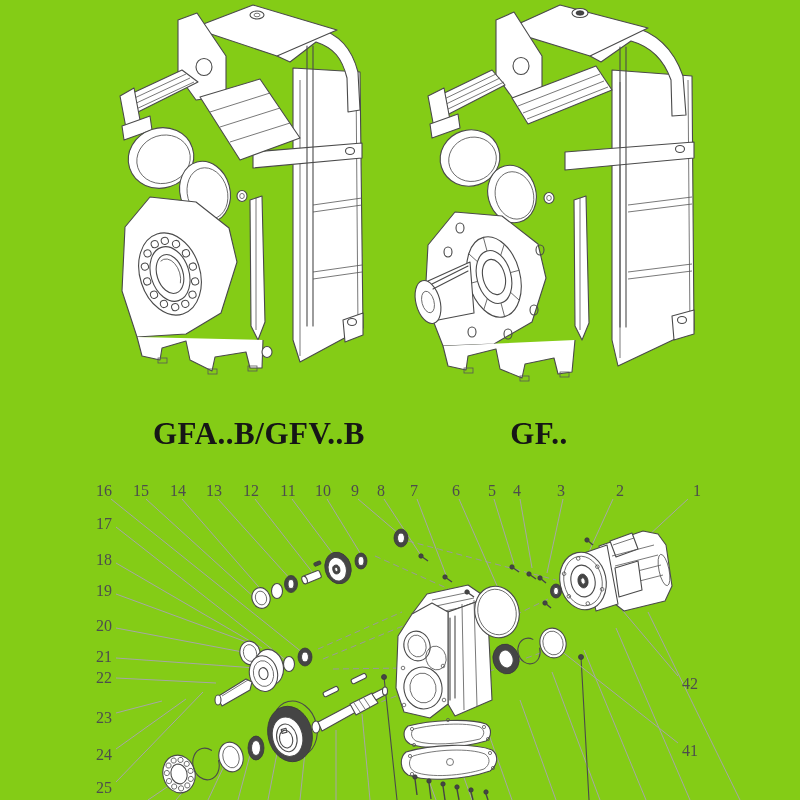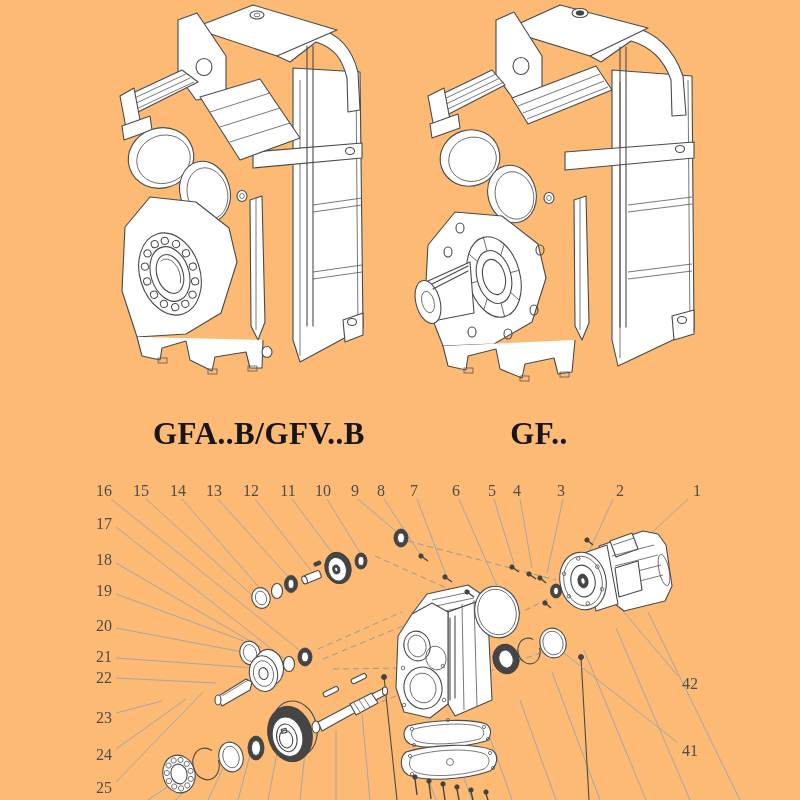--- a/index.html
+++ b/index.html
@@ -1,16 +1,16 @@
 <!DOCTYPE html>
 <html><head>
 <meta charset="utf-8">
 <style>
   html,body{margin:0;padding:0;background:#ffffff;}
-  #stage{position:relative;width:800px;height:800px;background:#fdba74;overflow:hidden;
+  #stage{position:relative;width:800px;height:800px;background:#84cc16;overflow:hidden;
          font-family:"Liberation Serif",serif;}
   svg{position:absolute;left:0;top:0;}
   .ln  {stroke:#4a4a4a;stroke-width:1.1;fill:none;stroke-linejoin:round;stroke-linecap:round;}
   .lnf {stroke:#4a4a4a;stroke-width:1.1;fill:#ffffff;stroke-linejoin:round;}
   .thin{stroke:#575757;stroke-width:.8;fill:none;}
   .dk  {fill:#454545;stroke:#3a3a3a;stroke-width:.8;}
   .wht {fill:#ffffff;stroke:#4a4a4a;stroke-width:1;}
   .leader{stroke:#a6a6a6;stroke-width:1;fill:none;}
   .dash{stroke:#9a9a9a;stroke-width:1;stroke-dasharray:6 4;fill:none;}
   .callout-num{font:16px "Liberation Serif",serif;fill:#4d4d4d;text-anchor:middle;}

